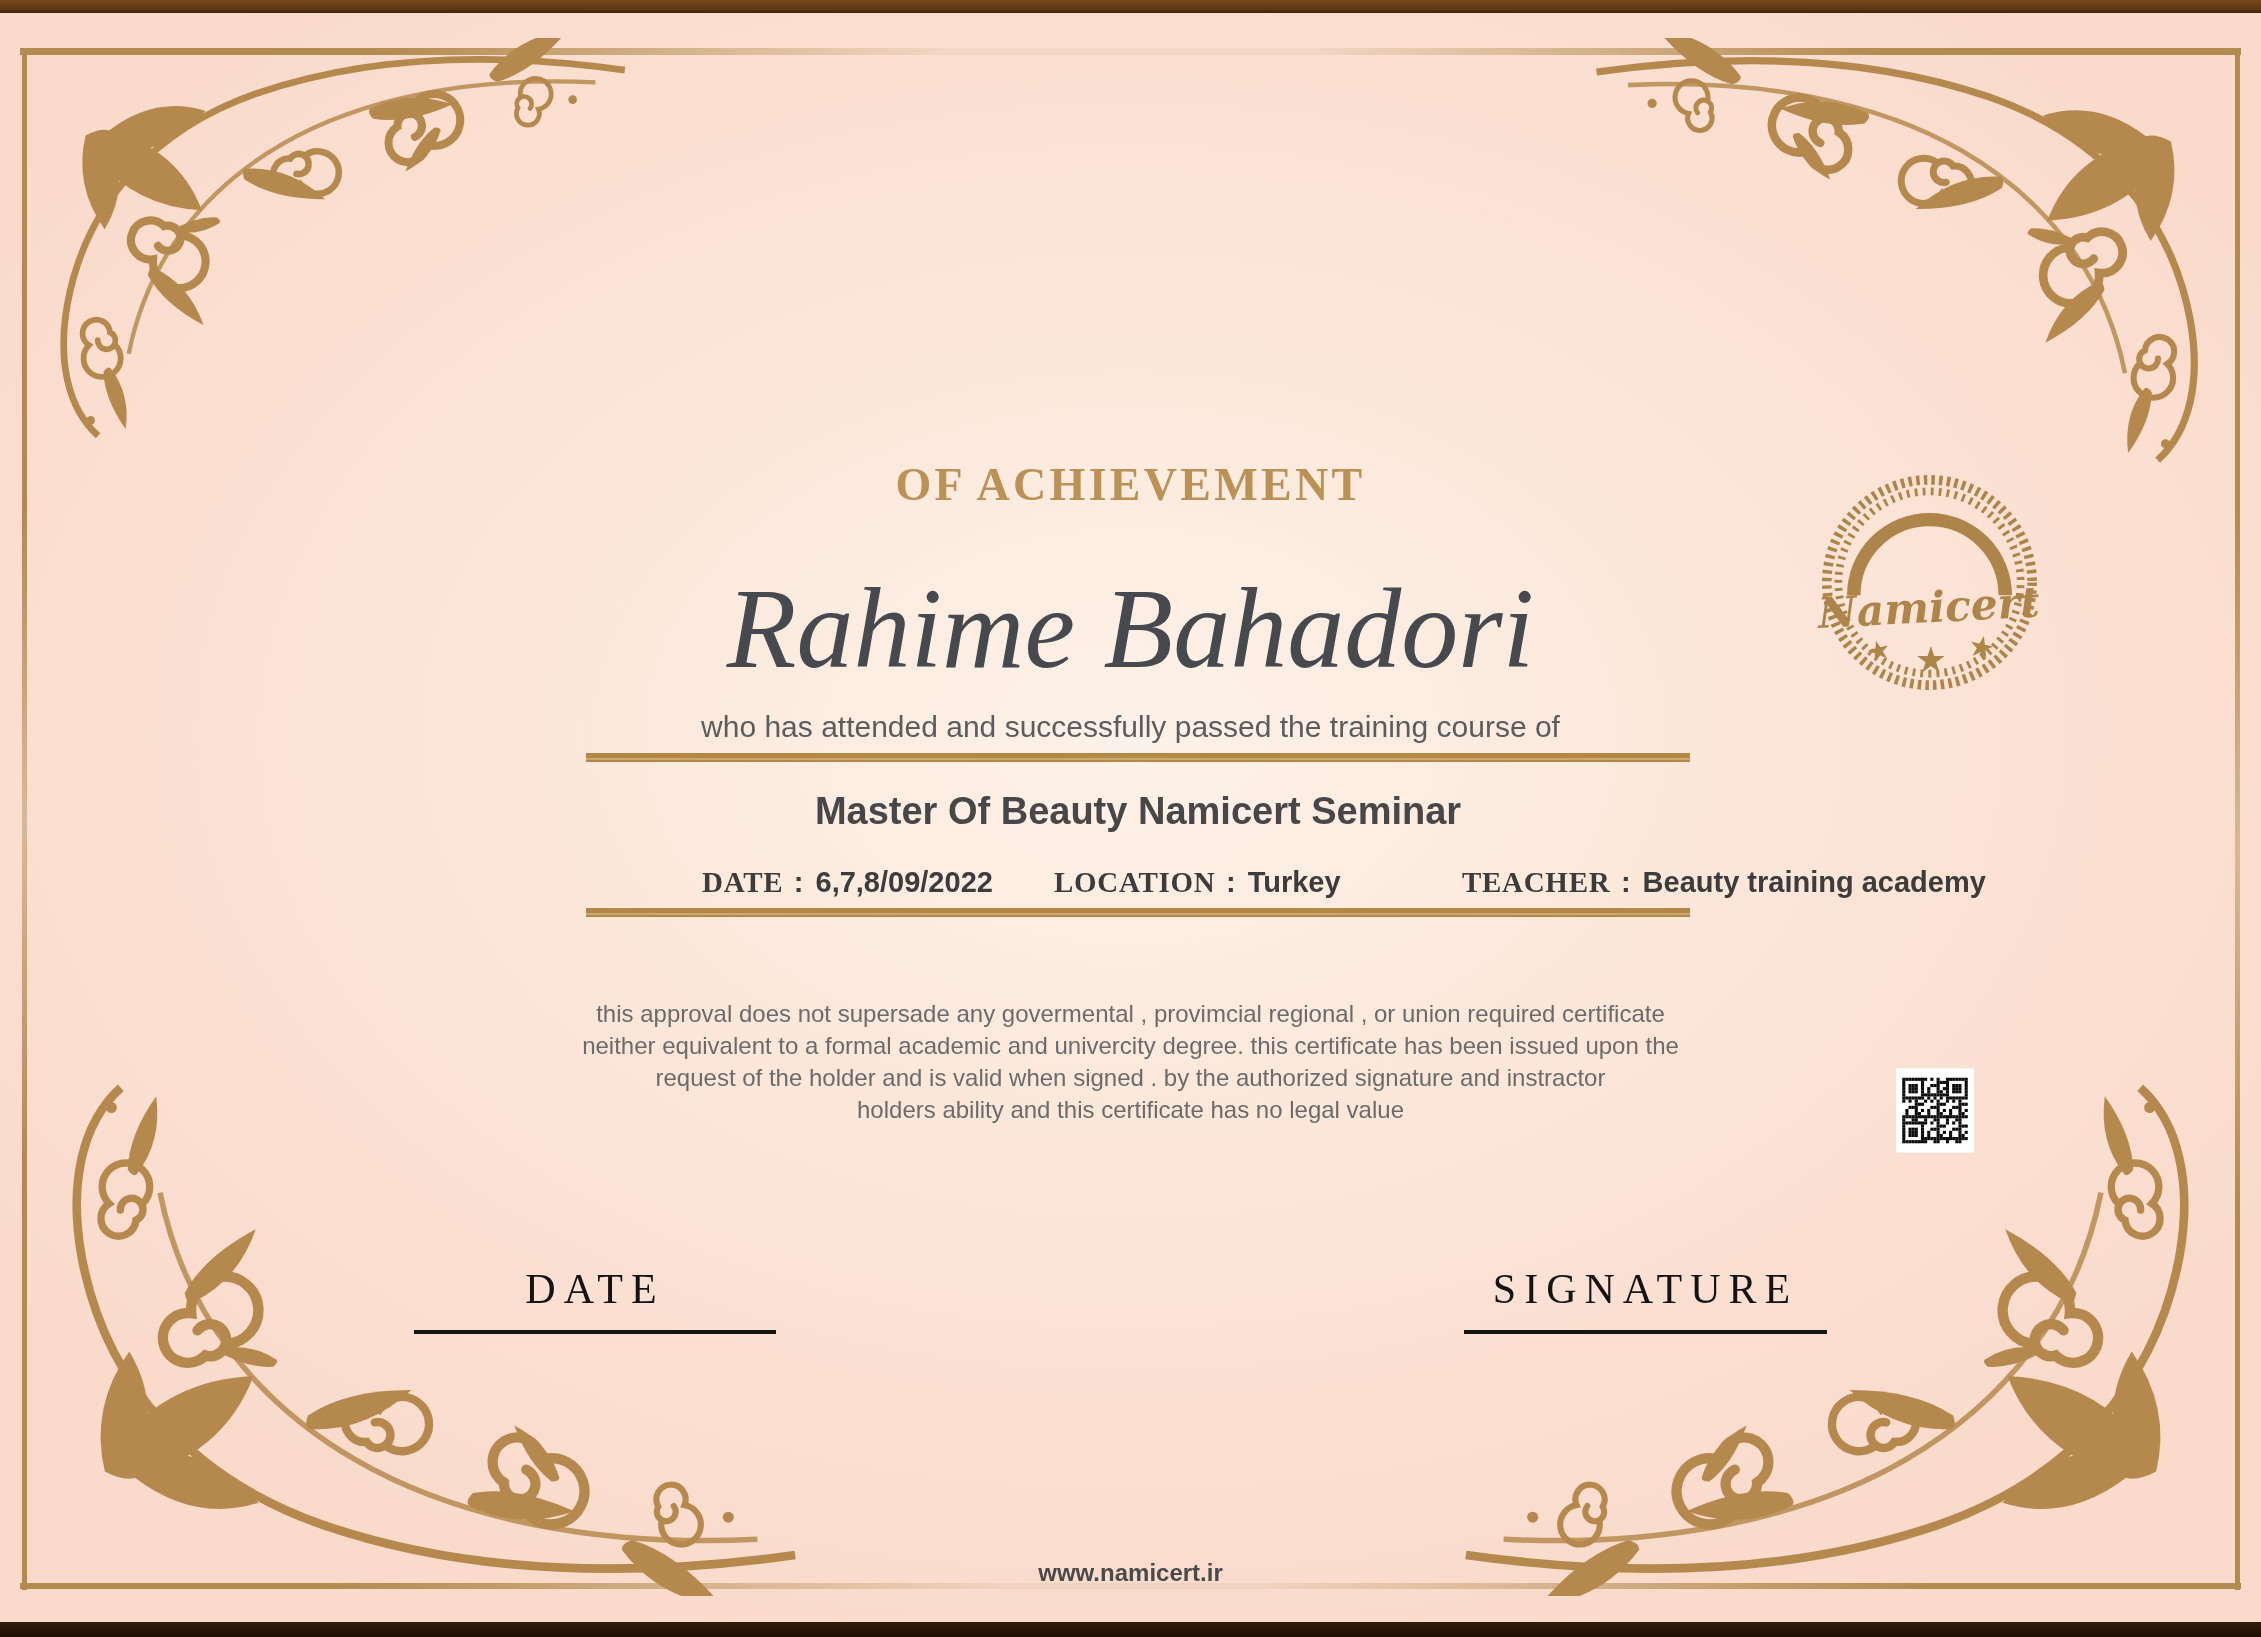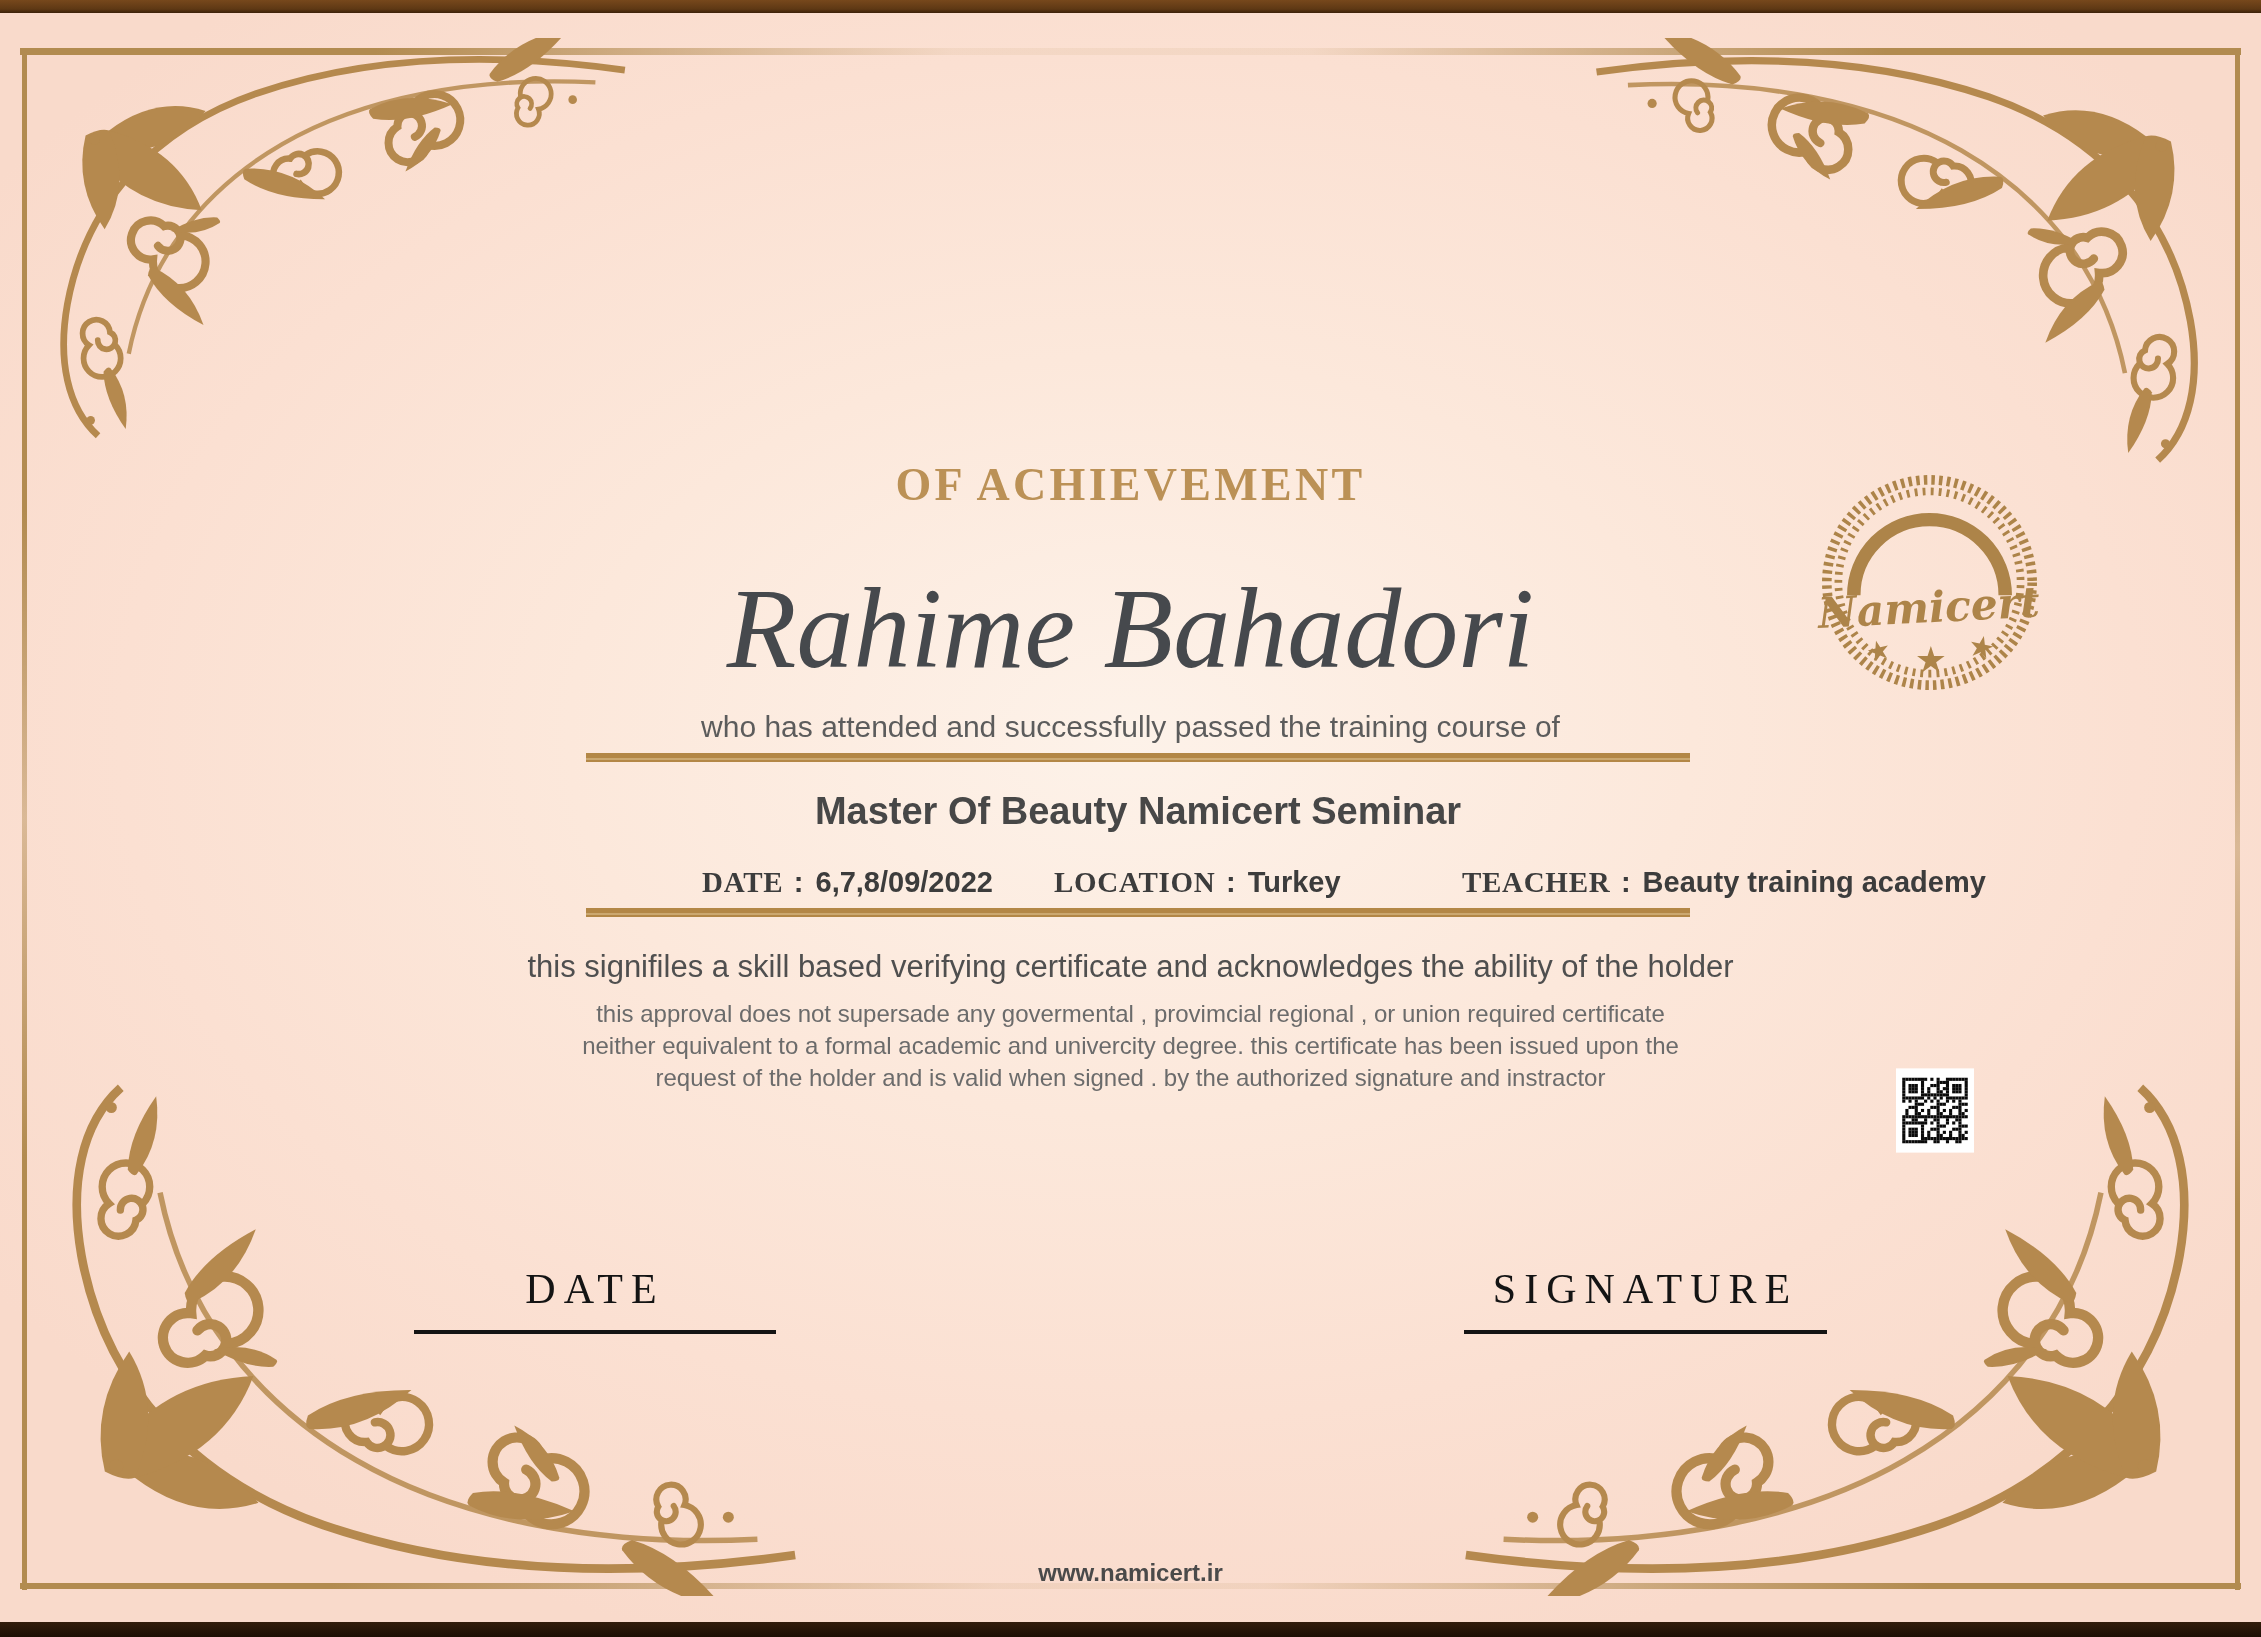--- a/index.html
+++ b/index.html
@@ -147,26 +147,26 @@
   <div class="course">Master Of Beauty Namicert Seminar</div>
 
   <div class="details">
     <span class="detail d0"><span class="dlabel">DATE</span><span class="dsep">:</span><span class="dvalue">6,7,8/09/2022</span></span>
     <span class="detail d1"><span class="dlabel">LOCATION</span><span class="dsep">:</span><span class="dvalue">Turkey</span></span>
     <span class="detail d2"><span class="dlabel">TEACHER</span><span class="dsep">:</span><span class="dvalue">Beauty training academy</span></span>
   </div>
 
   <div class="rule rule2"></div>
 
-  <div class="cx statement">this signifiles a skill based verifying certificate and acknowledges the ability of the holder</div>
 
   <div class="disclaimer">
     <div>this approval does not supersade any govermental , provimcial regional , or union required certificate</div>
     <div>neither equivalent to a formal academic and univercity degree. this certificate has been issued upon the</div>
     <div>request of the holder and is valid when signed . by the authorized signature and instractor</div>
+    <div>holders ability and this certificate has no legal value</div>
   </div>
 
   <svg class="qr" viewBox="0 0 100 108">
     <rect x="0" y="0" width="100" height="108" fill="#ffffff"></rect>
     <g id="qr-modules" fill="#0a0a0a" transform="translate(8 12)">
         <rect x="0" y="0" width="4" height="4"></rect>
         <rect x="4" y="0" width="4" height="4"></rect>
         <rect x="8" y="0" width="4" height="4"></rect>
         <rect x="12" y="0" width="4" height="4"></rect>
         <rect x="16" y="0" width="4" height="4"></rect>

